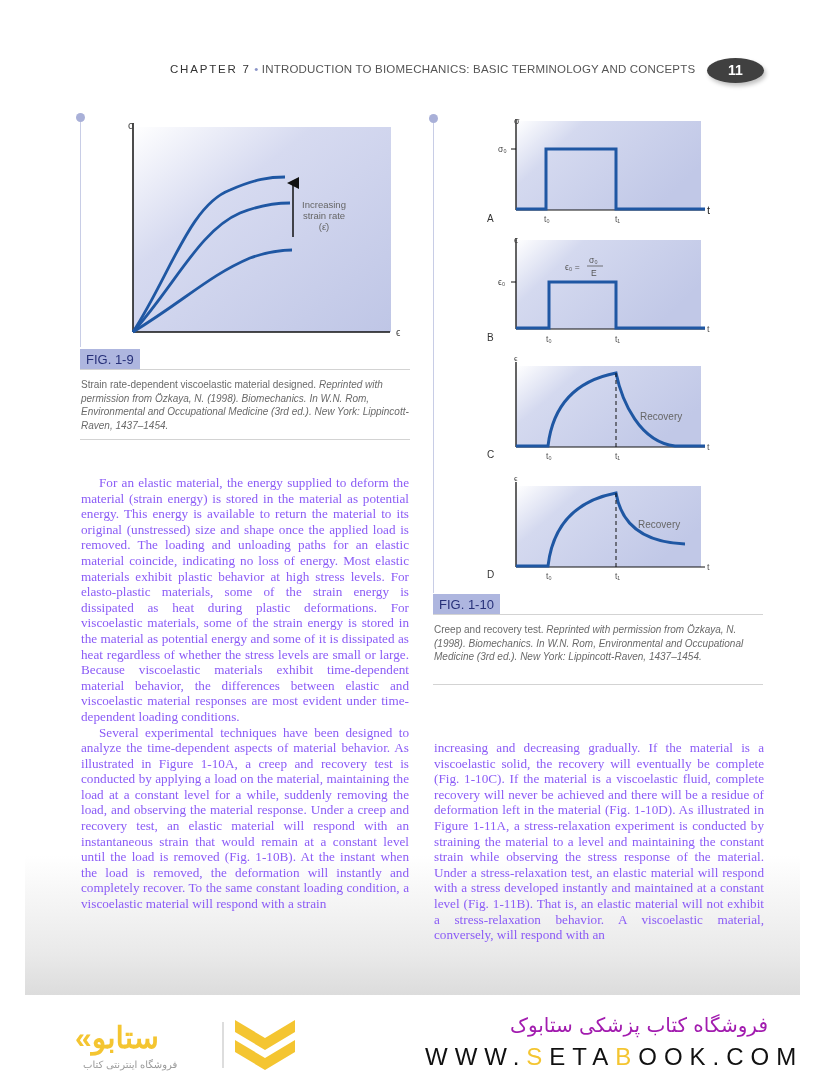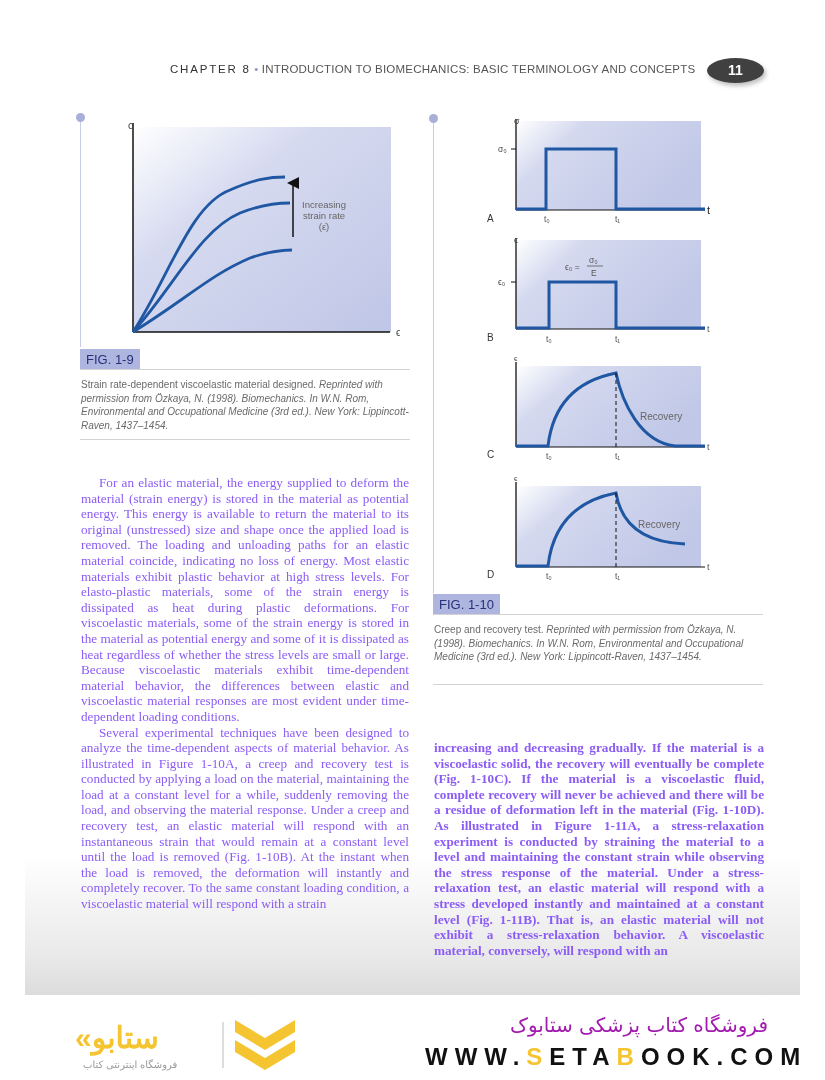--- a/index.html
+++ b/index.html
@@ -20,35 +20,35 @@
   .fig-hline { position:absolute; height:1px; background:#d3d3d3; }
   .fig-label { position:absolute; background:#aeb6df; color:#273079; font-family:"Liberation Sans", sans-serif; font-size:13px; padding:2px 6px; height:17px; line-height:17px; }
   .caption { position:absolute; font-family:"Liberation Sans", sans-serif; font-size:10px; line-height:13.6px; color:#6a6a6a; }
   .caption i { font-style:italic; }
 
   svg text { font-family:"Liberation Sans", sans-serif; }
 
   
   .col { position:absolute; font-size:13.2px; line-height:15.6px; text-align:justify; color:#8b5cf6; }
   .col p { margin:0; text-indent:18px; }
-  .col p.noindent { text-indent:0;font-weight:bold; }
+  .col p.noindent { text-indent:0; }
 
   
   .footer-fa { position:absolute; left:510px; top:1013px; font-family:"DejaVu Sans", sans-serif; font-size:20px; color:#a21caf; direction:rtl; }
-  .footer-url { position:absolute; left:425px; top:1043px; font-family:"Liberation Sans", sans-serif; font-size:24px; letter-spacing:7px; color:#111;font-weight:bold; }
+  .footer-url { position:absolute; left:425px; top:1043px; font-family:"Liberation Sans", sans-serif; font-size:24px; letter-spacing:7px; color:#111; }
   .footer-url .y { color:#f4c531; }
   .logo { position:absolute; left:55px; top:1010px; width:250px; height:65px; }
 </style>
 </head>
 <body>
 
 <div class="page-shade"></div>
 
 <div class="running-head">
-  <span class="chap">CHAPTER 8</span>
+  <span class="chap">CHAPTER 7</span>
   <span class="dot">•</span>
   <span>INTRODUCTION TO BIOMECHANICS: BASIC TERMINOLOGY AND CONCEPTS</span>
 </div>
 <div class="page-num">11</div>
 
 <div class="fig-bullet" style="left:76px;top:113px;"></div>
 <div class="fig-rule" style="left:80px;top:122px;height:225px;"></div>
 
 <svg style="position:absolute;left:110px;top:115px;" width="300" height="230" viewBox="0 0 300 230">
   <defs>

